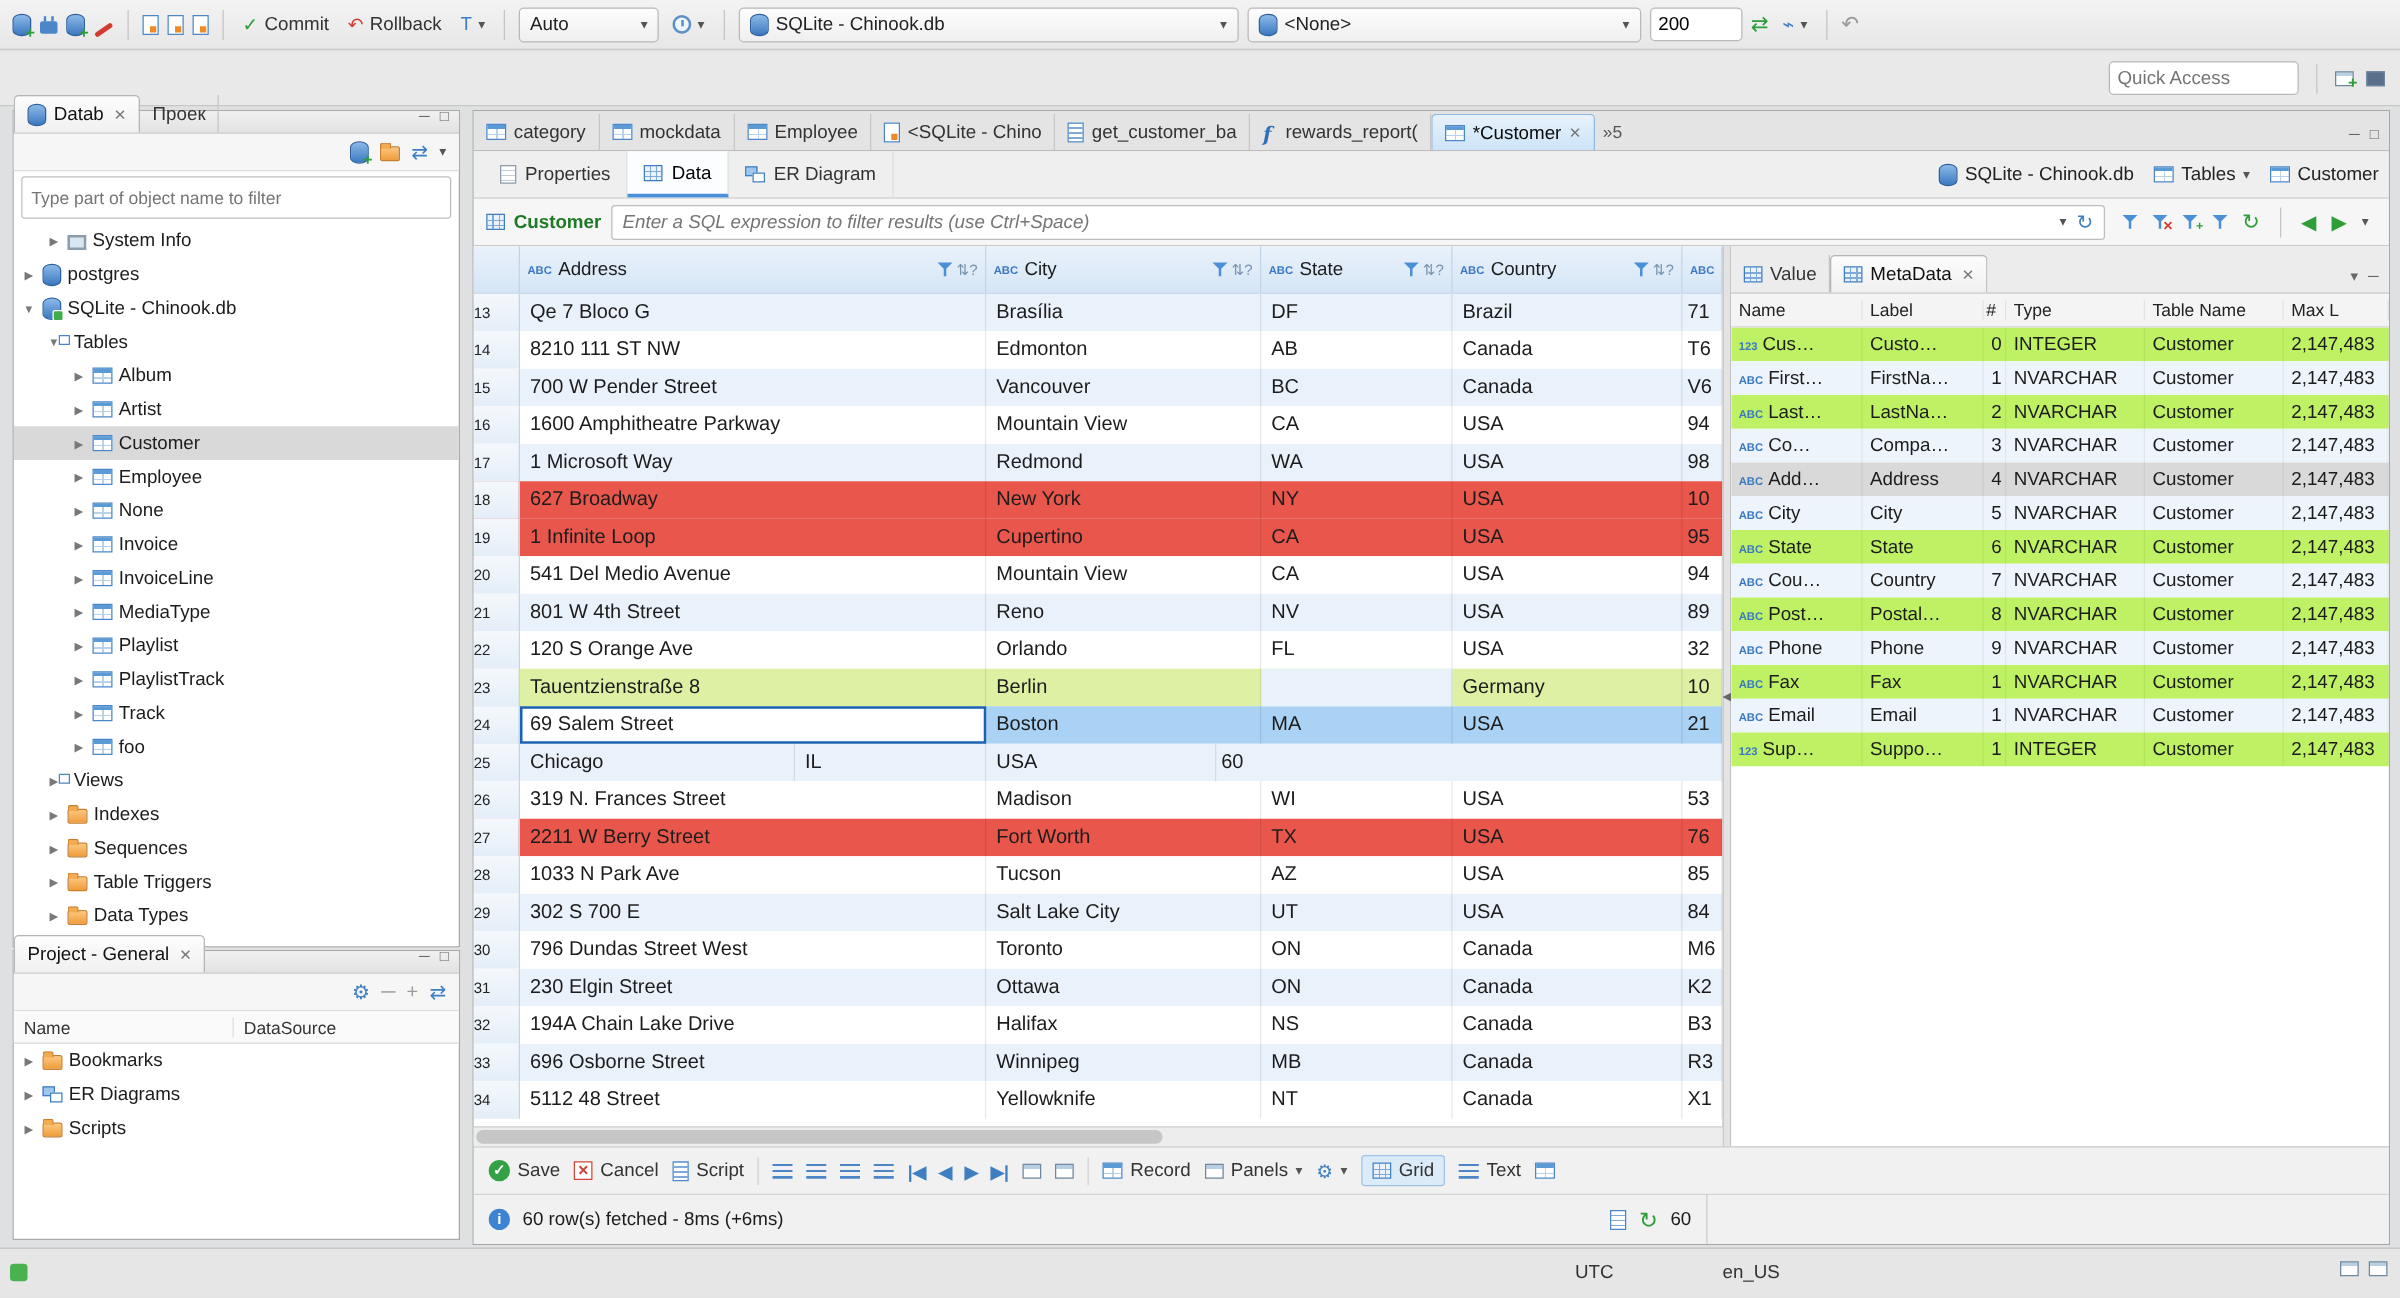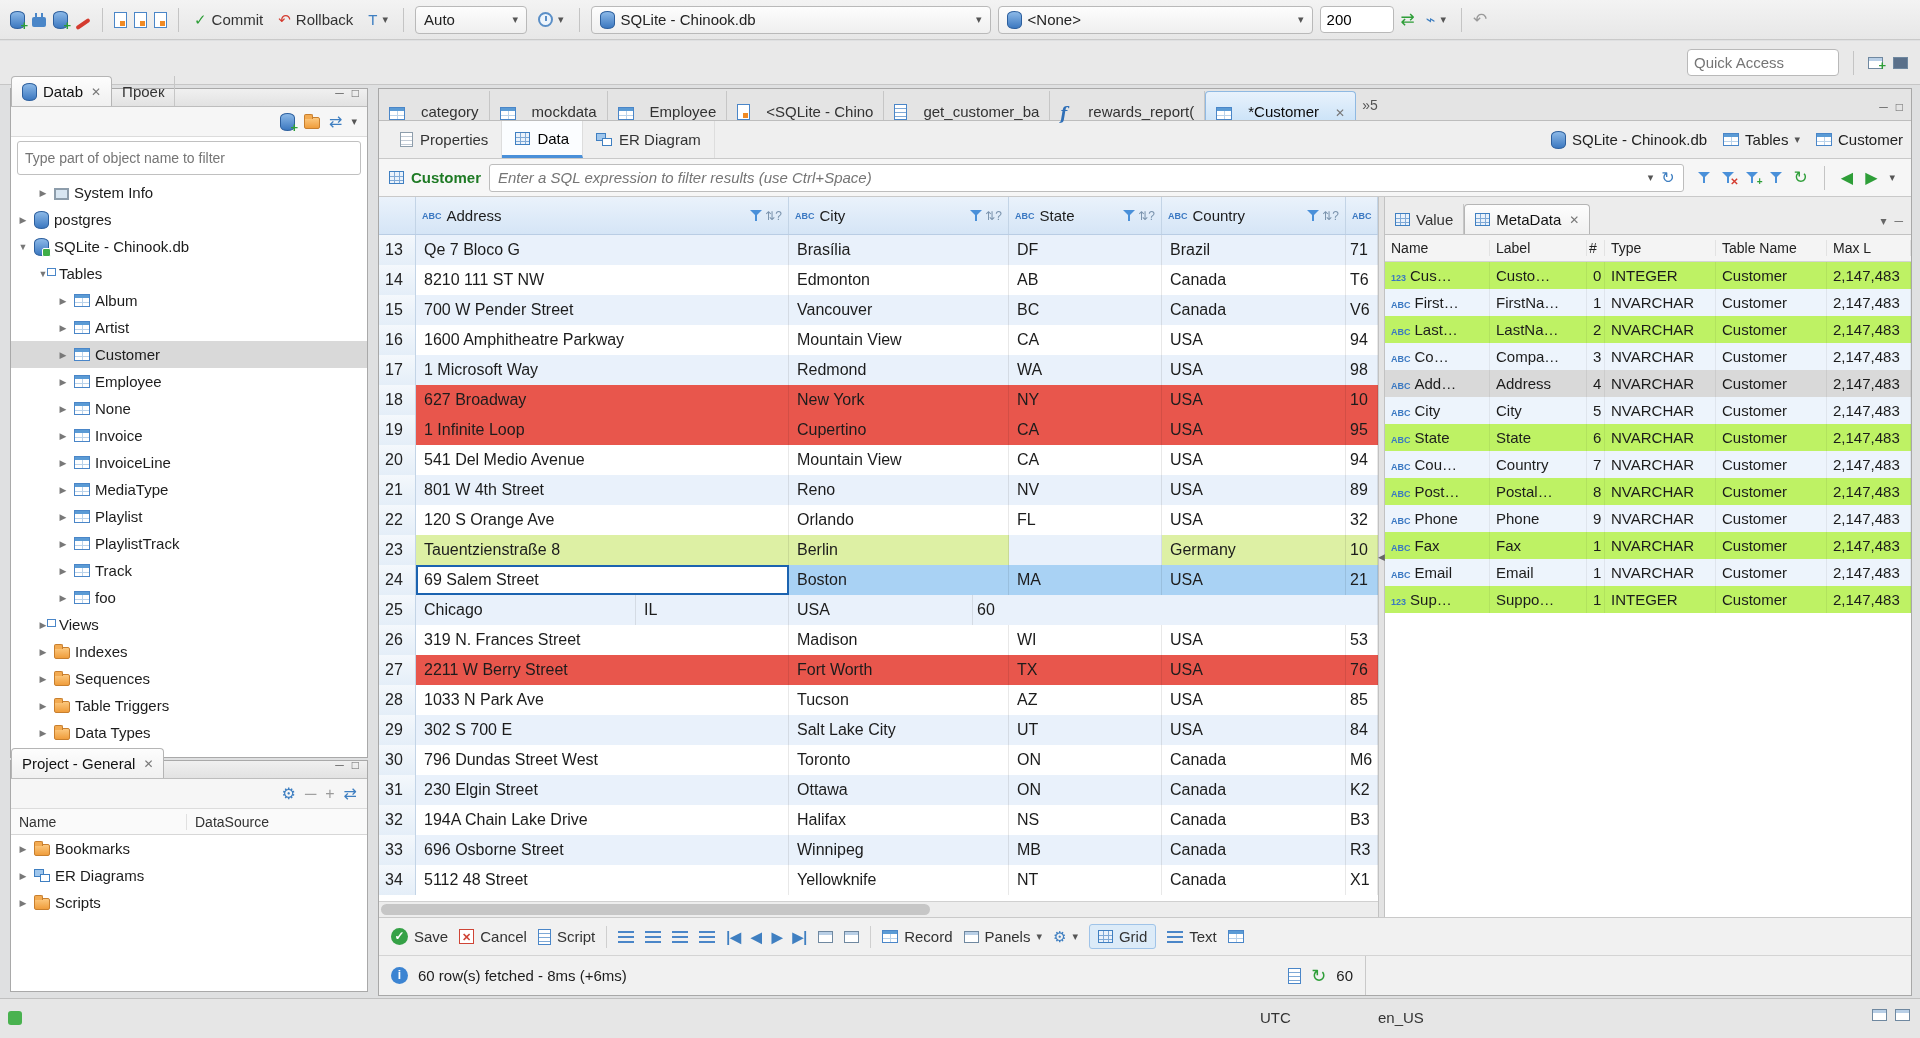--- a/index.html
+++ b/index.html
@@ -67,21 +67,21 @@
 .tree-arrow{width:12px;color:#787878;font-size:9px;text-align:center;flex:none}
 .tree-label{color:#1c1c1c}
 
 .proj-cols{display:flex;height:26px;border-bottom:1px solid #d7d7d7;background:#fafafa;font-size:14px;color:#333;align-items:center;flex:none}
 .proj-cols .c1{width:176px;padding-left:8px;border-right:1px solid #e0e0e0}
 .proj-cols .c2{padding-left:8px}
 
 .editor{position:absolute;left:378px;top:88px;width:1534px;height:908px;background:#f4f4f4;border:1px solid #a8a8a8;display:flex;flex-direction:column}
 .etab-bar{height:32px;background:#e4e4e4;border-bottom:1px solid #bdbdbd;display:flex;align-items:flex-end;flex:none}
 .etabs{display:flex;height:32px;align-items:flex-end}
-.etab{display:flex;align-items:flex-end;gap:16px;height:29px;padding:0 10px;border-right:1px solid #c6c6c6;font-size:15px;color:#333;white-space:nowrap}
+.etab{display:flex;align-items:center;gap:6px;height:29px;padding:0 10px;border-right:1px solid #c6c6c6;font-size:15px;color:#333;white-space:nowrap}
 .etab.active{background:linear-gradient(#e8f2fc,#cde4f8);border:1px solid #8fb9e2;border-bottom:none;border-radius:4px 4px 0 0;color:#0a0a0a}
 .etab-close{color:#777;font-size:12px}
 .etab-overflow{font-size:14px;color:#555;margin-left:6px;align-self:center}
 .subtab-row{height:38px;background:#efefef;border-bottom:1px solid #c9c9c9;display:flex;align-items:center;padding:0 8px;flex:none}
 .subtabs{display:flex;align-items:center;height:100%}
 .subtab{display:flex;align-items:center;gap:7px;height:100%;padding:0 13px;font-size:15px;color:#333;border-right:1px solid #ddd}
 .subtab.active{background:#fbfdff;border-bottom:3px solid #4a90d9;color:#000}
 .context-crumbs{margin-left:auto;display:flex;align-items:center;gap:16px;font-size:15px;color:#222}
 .crumb{display:flex;align-items:center;gap:6px}
 .filter-row{height:38px;background:#f6f6f6;border-bottom:1px solid #c9c9c9;display:flex;align-items:center;padding:0 10px;gap:8px;flex:none}
@@ -95,21 +95,21 @@
 .grid-header{height:38px;display:flex;flex:none;background:linear-gradient(#eaf2fb,#d5e5f6);border-bottom:1px solid #b9cde4}
 .gcol{display:flex;align-items:center;gap:5px;padding:0 6px;font-size:15px;color:#1c1c1c;border-right:1px solid #c3d4e6;overflow:hidden}
 .col-type-txt{font-size:9px;font-weight:bold;color:#3a78c2}
 .col-tools{margin-left:auto;display:flex;align-items:center;gap:3px}
 .sort-glyph{font-size:12px;color:#7a93ad}
 .corner{width:37px;border-right:1px solid #c3d4e6}
 .col-address{width:373px}.col-city{width:220px}.col-state{width:153px}.col-country{width:184px}.col-postal{flex:1}
 .grid-rows{flex:1;overflow:hidden}
 .grid-row{display:flex;height:30px;line-height:30px;font-size:16px}
 .gcell{padding:0 8px;border-right:1px solid rgba(0,0,0,0.09);white-space:nowrap;overflow:hidden}
-.g-num{width:37px;padding:0 6px 12px 0;text-align:center;background:linear-gradient(#f4f8fc,#e4eef8);border-right:1px solid #c3d4e6;font-size:16px;color:#222}
+.g-num{width:37px;padding:0 6px 12px 0;text-align:left;background:linear-gradient(#f4f8fc,#e4eef8);border-right:1px solid #c3d4e6;font-size:12px;color:#222}
 .g-address{width:373px}.g-city{width:220px}.g-state{width:153px}.g-country{width:184px}.g-postal{flex:1;padding:0 4px}
 .row-odd{background:#e9f1fb}.row-even{background:#fff}
 .row-red{background:#e8564c}
 .row-green{background:#ddf0a4}
 .row-green .g-state{background:#e9f1fb}
 .row-selected{background:#a9d2f4}
 .row-selected .g-address{background:#fff;outline:2px solid #1b63b0;outline-offset:-2px}
 .hscroll{height:16px;background:#ededed;border-top:1px solid #d0d0d0;position:relative;flex:none}
 .hscroll .thumb{position:absolute;left:2px;top:2px;height:11px;width:55%;background:#c6c6c6;border-radius:6px}
 .splitter{width:7px;background:#e3e3e3;border-left:1px solid #c2c2c2;border-right:1px solid #c2c2c2;display:flex;align-items:center;justify-content:center;color:#666;font-size:9px;flex:none}

